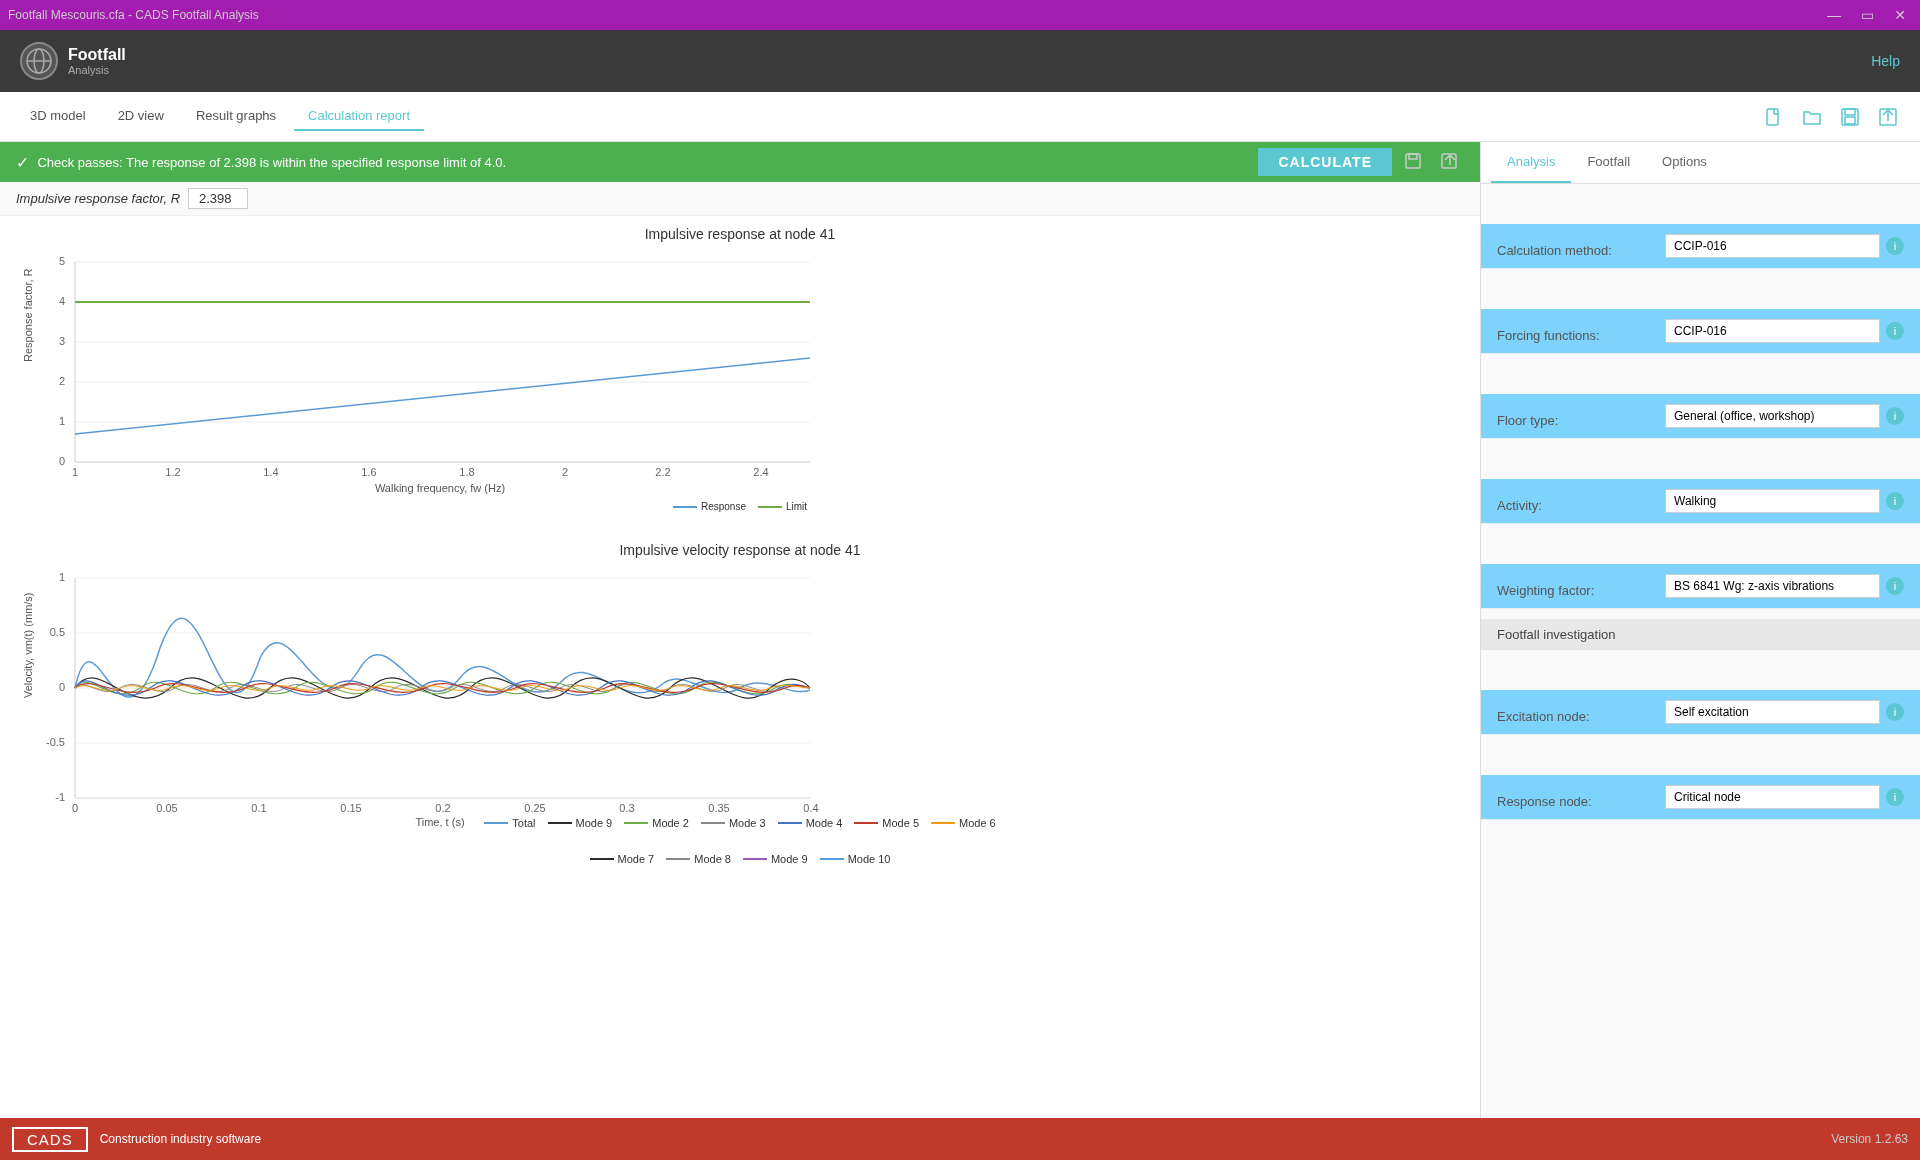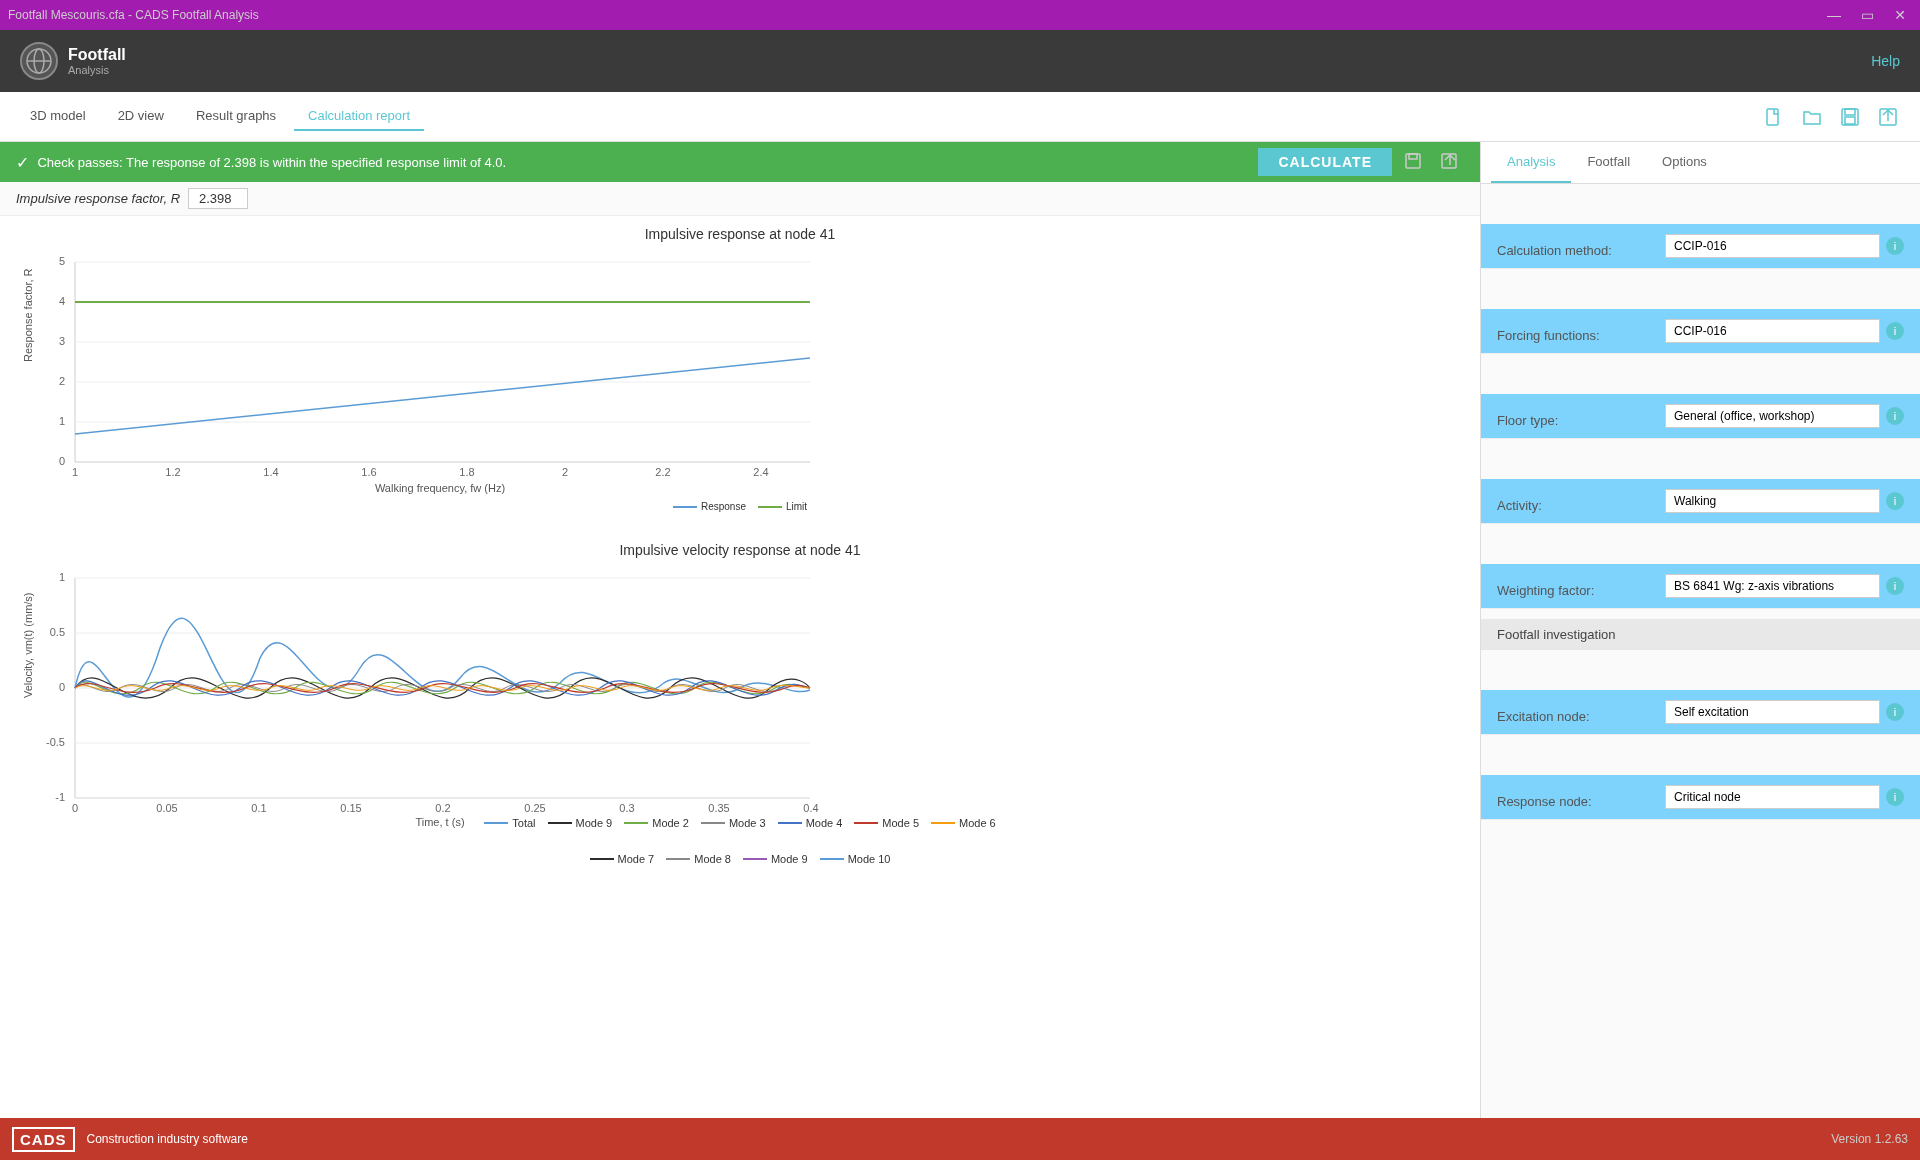--- a/index.html
+++ b/index.html
@@ -284,23 +284,23 @@
       display: flex;
       align-items: center;
       padding: 0 12px;
       flex-shrink: 0;
       gap: 12px;
     }
     #cads-logo {
       background: #c0392b;
       border: 2px solid #fff;
       color: #fff;
-      font-weight: 700;
+      font-weight: 400;
       font-size: 15px;
-      padding: 2px 6px;
+      padding: 2px 13px;
       letter-spacing: 1px;
     }
     #footer-text {
       color: #fff;
       font-size: 12px;
     }
     #version-text {
       margin-left: auto;
       color: #ccc;
       font-size: 12px;

